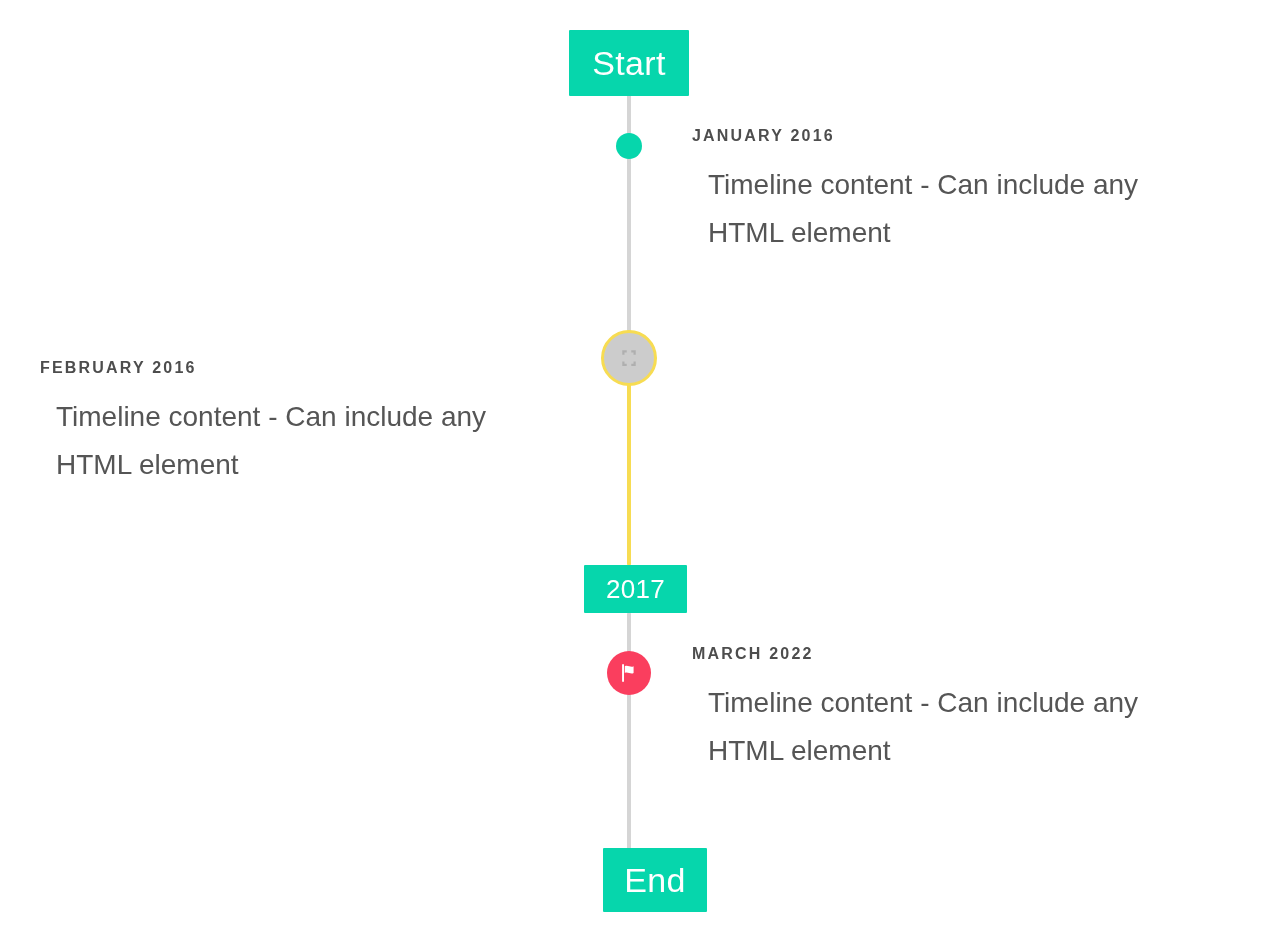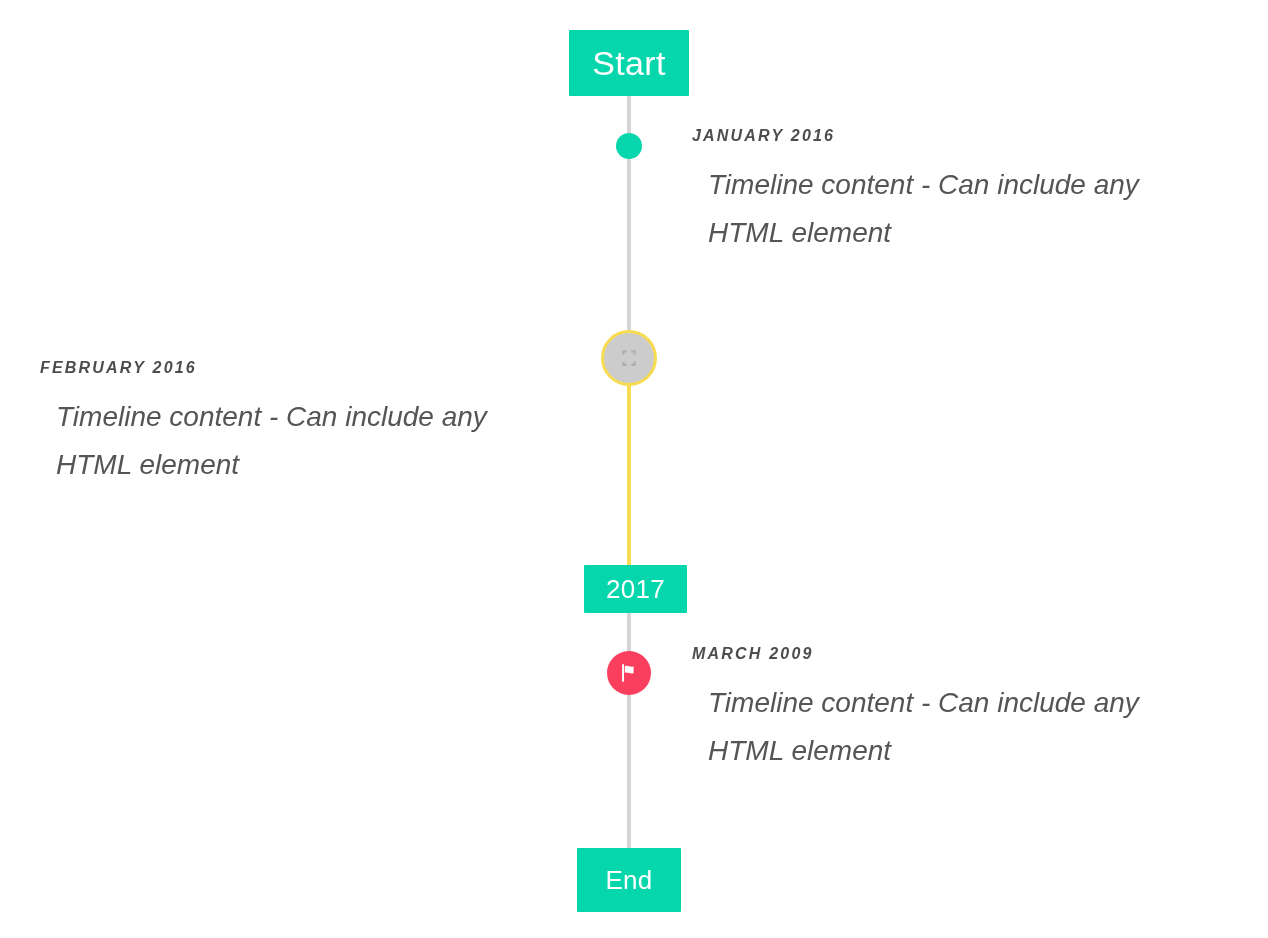--- a/index.html
+++ b/index.html
@@ -53,39 +53,38 @@
     left: 569px; top: 30px;
     width: 120px; height: 66px;
     font-size: 34px;
   }
   .cap-mid {
     left: 584px; top: 565px;
     width: 103px; height: 48px;
     font-size: 26px;
   }
   .cap-end {
-    left: 577px; top: 848px;
+    left: 603px; top: 848px;
     width: 104px; height: 64px;
-    font-size: 26px;
+    font-size: 34px;
   }
 
   
   .event {
     position: absolute;
     left: 0;
     width: 1268px;
   }
   .event-jan { top: 126px; }
   .event-feb { top: 358px; }
   .event-mar { top: 644px; }
 
   .event-body {
     position: absolute;
     width: 524px;
-    font-style: italic;
   }
   .side-right .event-body { left: 692px; text-align: left; }
   .side-left  .event-body { left: 40px;  }
 
   .event-date {
     font-size: 16px;
     font-weight: bold;
     letter-spacing: 2.2px;
     color: #4d4d4d;
     margin: 0 0 14px 0;
@@ -170,20 +169,20 @@
   <div class="cap cap-mid">2017</div>
 
   <div class="event event-mar side-right">
     <div class="marker marker-flag">
       <svg width="22" height="22" viewBox="0 0 24 24" aria-hidden="true">
         <path d="M5.5 3.2 v17.6" stroke="#ffffff" stroke-width="2.1" stroke-linecap="round" fill="none"></path>
         <path d="M7.4 4.6 c3.2 -1.9 6.4 1.9 9.6 0 v7.4 c-3.2 1.9 -6.4 -1.9 -9.6 0 z" fill="#ffffff"></path>
       </svg>
     </div>
     <div class="event-body">
-      <p class="event-date">MARCH 2009</p>
+      <p class="event-date">MARCH 2022</p>
       <p class="event-text">Timeline content - Can include any HTML element</p>
     </div>
   </div>
 
   <div class="cap cap-end">End</div>
 
 </div>
 
 </body></html>

